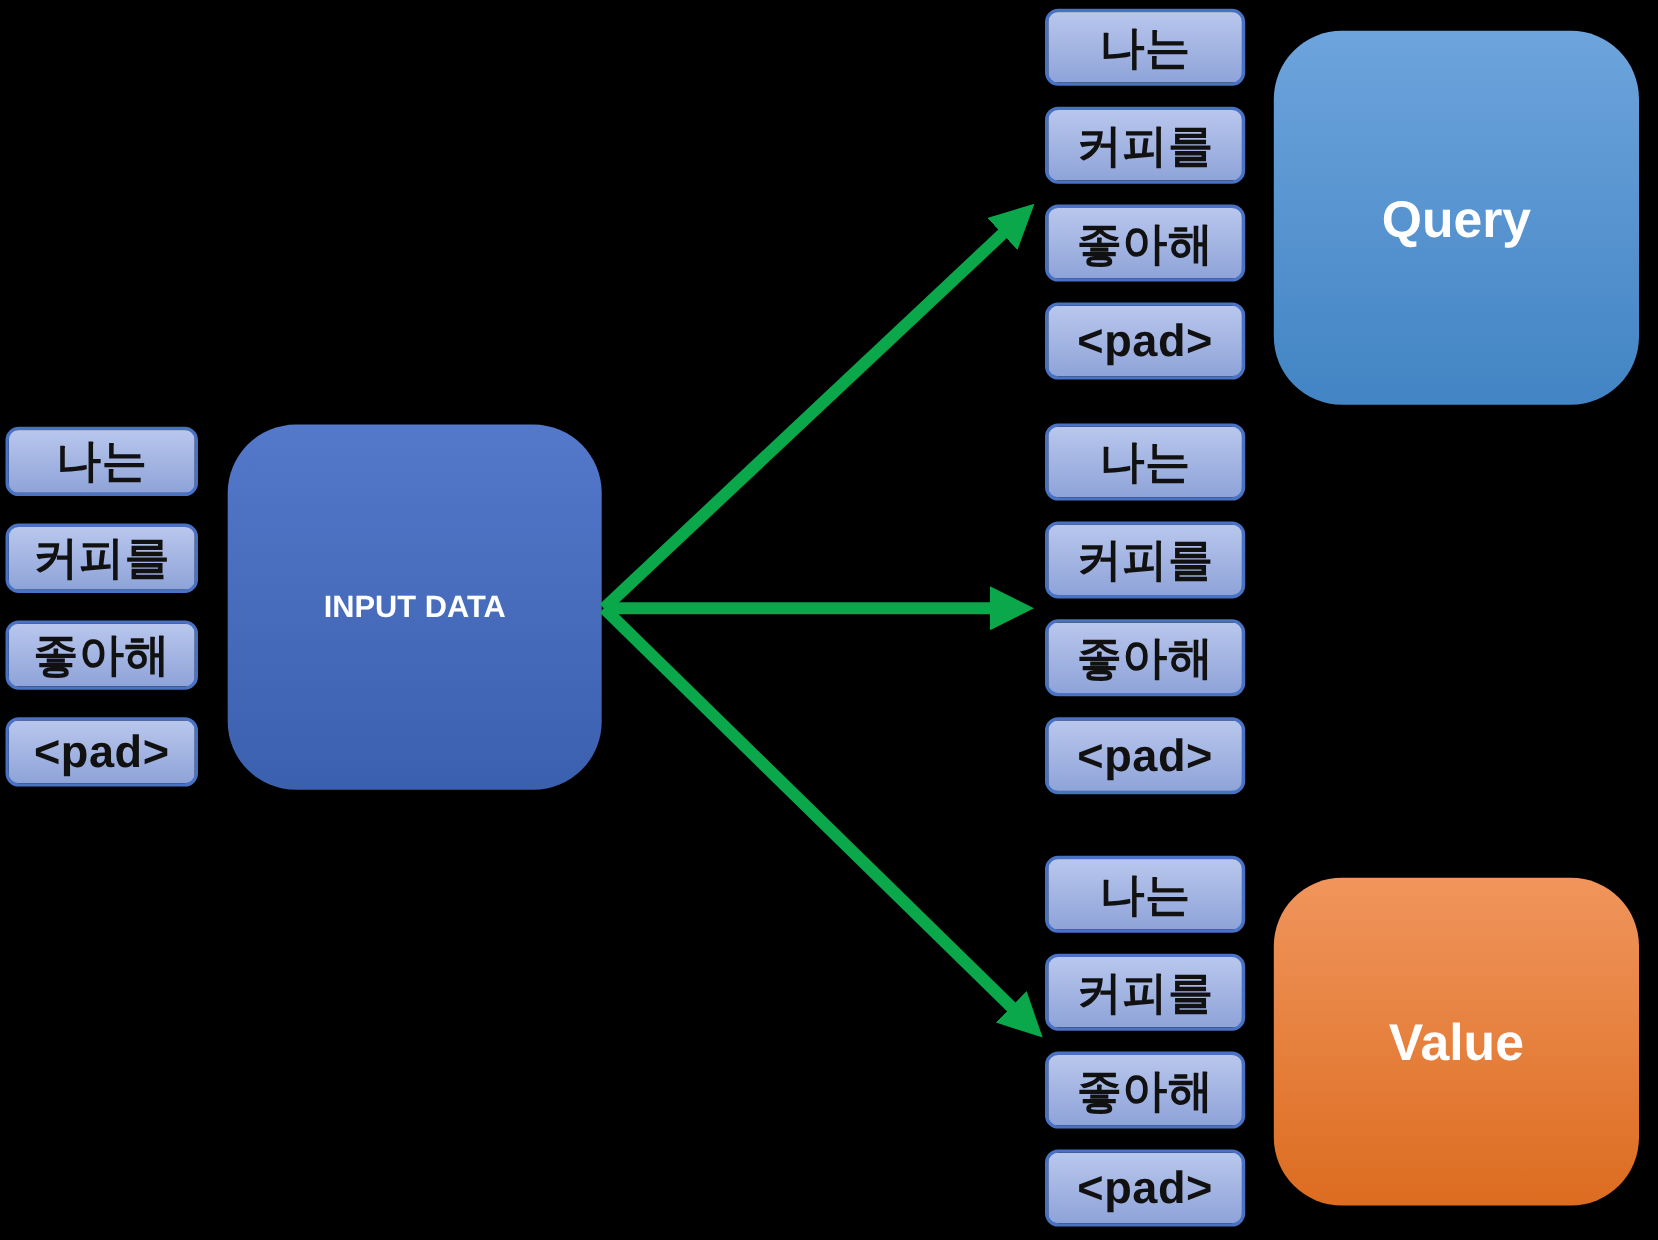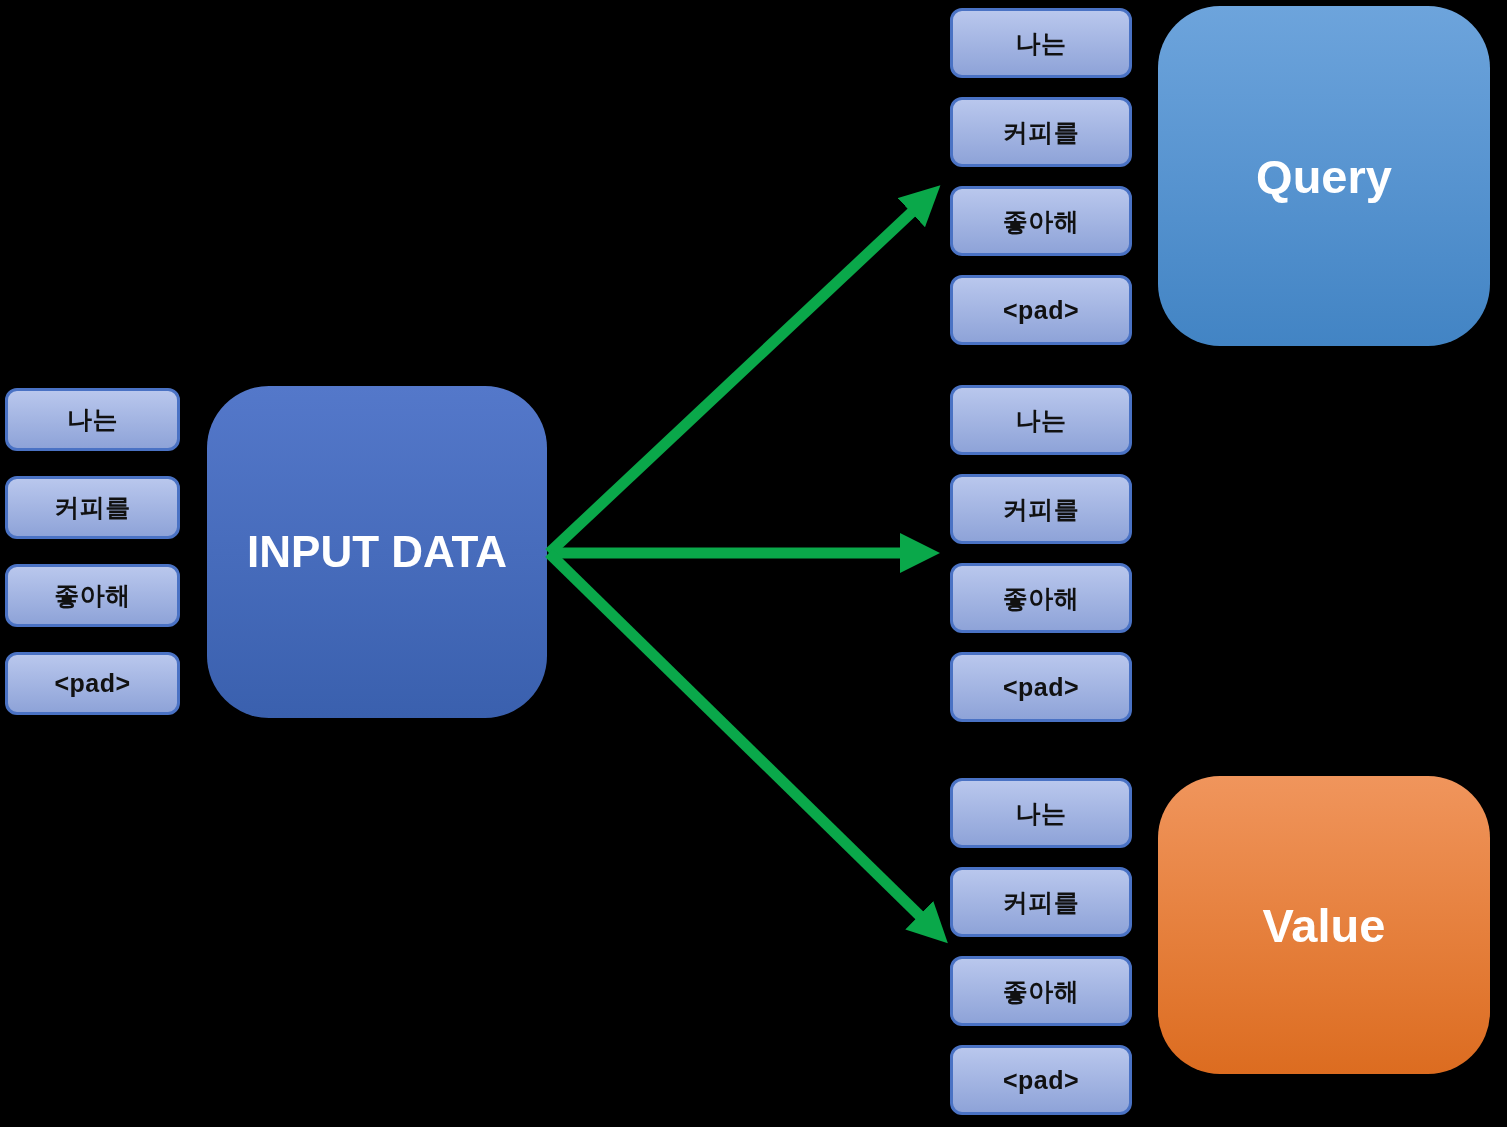--- a/index.html
+++ b/index.html
@@ -17,21 +17,21 @@
   }
   .token {
     box-sizing: border-box;
     border: 3px solid var(--token_border, #4a72c4);
     border-radius: 12px;
     background: linear-gradient(180deg, var(--token_fill_top, #b9c7ed) 0%, var(--token_fill_bottom, #8ea3d8) 100%);
     display: flex;
     align-items: center;
     justify-content: center;
     font-weight: bold;
-    font-size: 25px;
+    font-size: 41px;
     color: var(--token_text, #111111);
     letter-spacing: 0.5px;
   }
   .token-col {
     position: absolute;
     display: flex;
     flex-direction: column;
   }
   .left-col {
     left: 5px;
@@ -57,36 +57,37 @@
     width: 340px;
     height: 332px;
     border-radius: 62px;
     background: linear-gradient(180deg, var(--input_fill_top, #5478ca) 0%, var(--input_fill_bottom, #3a60ae) 100%);
     display: flex;
     flex-direction: column;
     align-items: center;
     justify-content: center;
     color: var(--label_text, #ffffff);
     font-weight: bold;
-    font-size: 44px;
+    font-size: 28px;
     line-height: 1.4;
     text-align: center;
   }
 
   .outbox {
     position: absolute;
     left: 1158px;
     width: 332px;
     border-radius: 62px;
     display: flex;
     align-items: center;
     justify-content: center;
     color: var(--label_text, #ffffff);
     font-weight: bold;
     font-size: 47px;
+    margin-top: 22px;
   }
   .outbox.query-box {
     top: 6px;
     height: 340px;
     background: linear-gradient(180deg, var(--query_fill_top, #6da4dc) 0%, var(--query_fill_bottom, #4284c4) 100%);
   }
   .outbox.key-box {
     top: 384px;
     height: 336px;
     background: linear-gradient(180deg, var(--key_fill_top, #ffcf3d) 0%, var(--key_fill_bottom, #dfa700) 100%);

